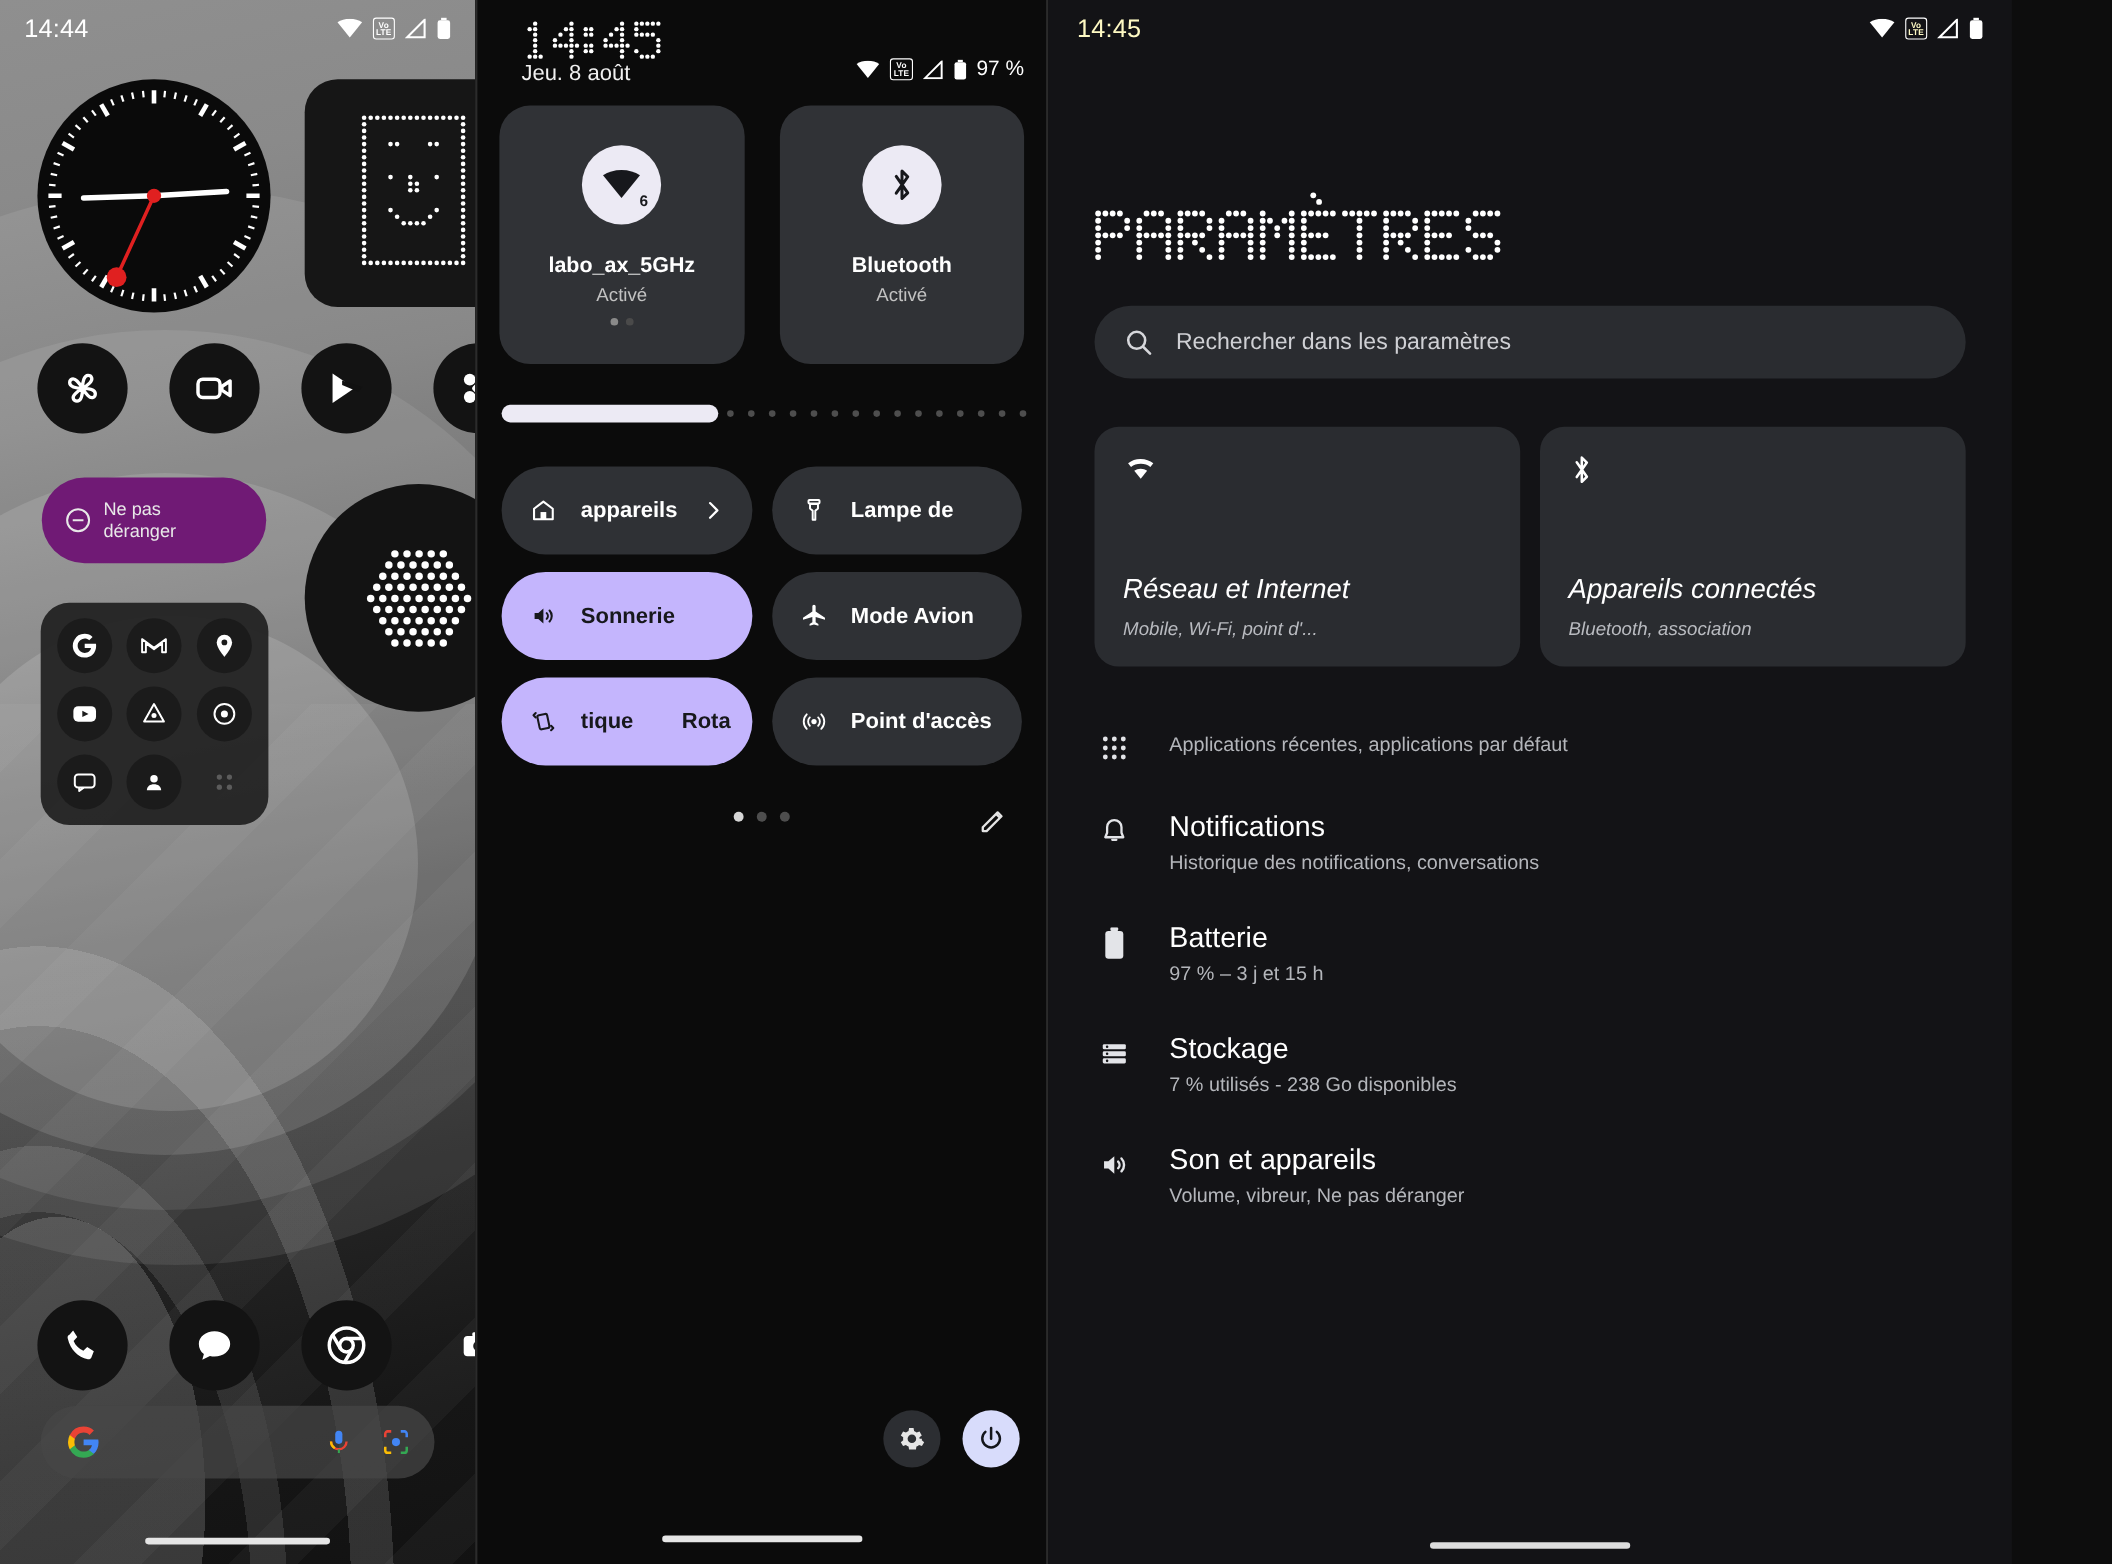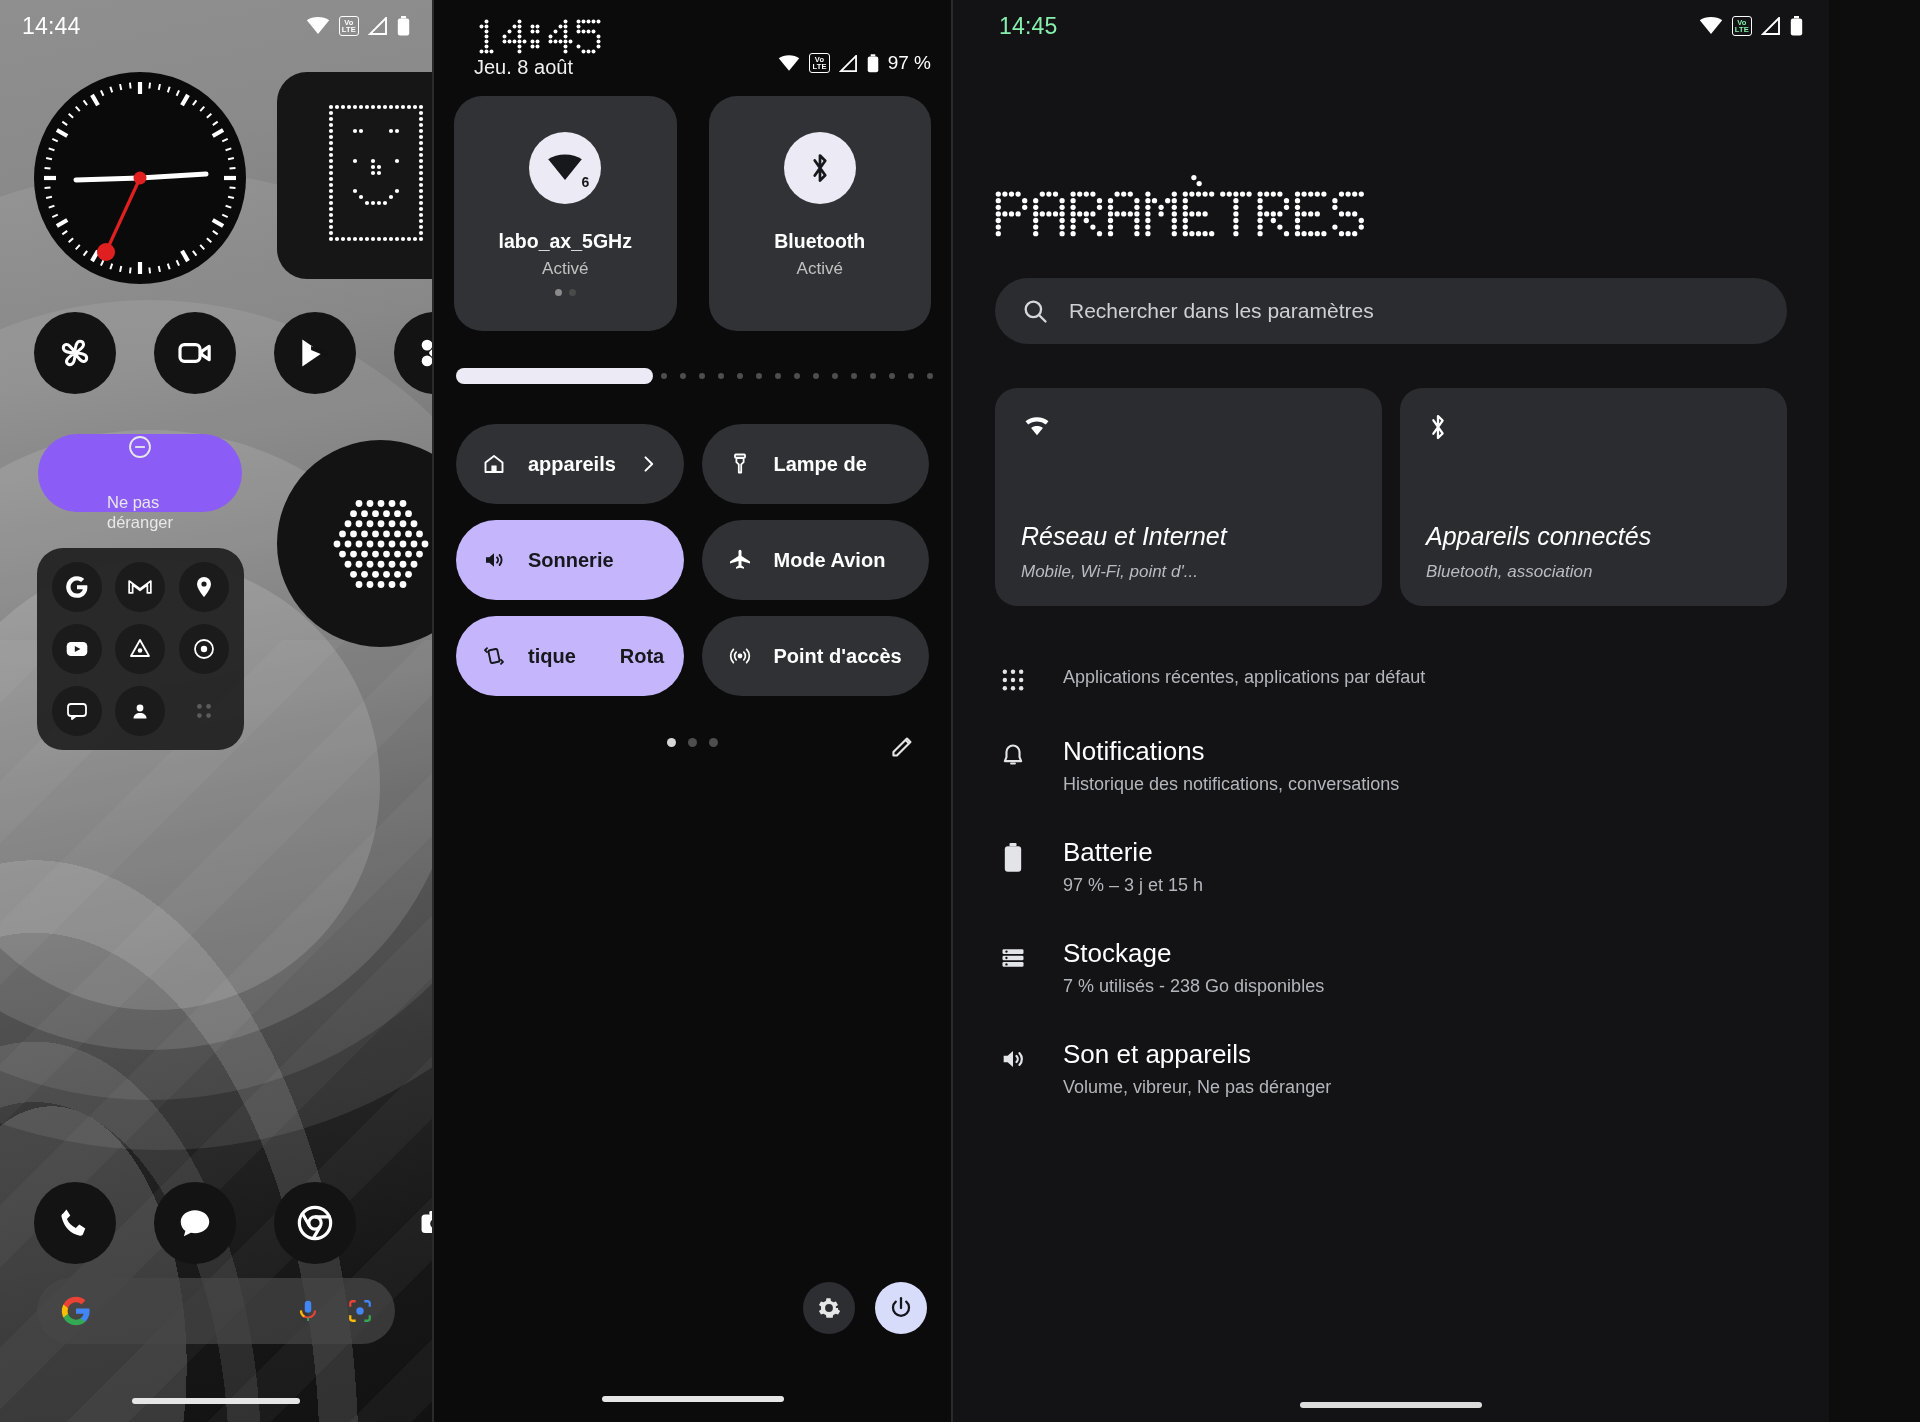--- a/index.html
+++ b/index.html
@@ -60,23 +60,23 @@
   }
 
   .app-row { position: absolute; left: 34px; top: 312px; display: flex; gap: 38px; }
   .app-circle {
     width: 82px; height: 82px; border-radius: 50%; background: #131313;
     display: flex; align-items: center; justify-content: center; color: #fff;
   }
 
   .dnd-chip {
     position: absolute; left: 38px; top: 434px; width: 204px; height: 78px;
-    border-radius: 40px; background: #8b5cf6; color: #e8e8e8;
-    display: flex; align-items: center; gap: 32px; padding: 0 20px;
-    font-size: 16.5px; line-height: 20px; flex-direction: column;
+    border-radius: 40px; background: #701a75; color: #e8e8e8;
+    display: flex; align-items: center; gap: 10px; padding: 0 20px;
+    font-size: 16.5px; line-height: 20px;
   }
   .big-circle {
     position: absolute; left: 277px; top: 440px; width: 207px; height: 207px;
     border-radius: 50%; background: #131313;
     display: flex; align-items: center; justify-content: center;
   }
 
   .folder {
     position: absolute; left: 37px; top: 548px; width: 207px; height: 202px;
     border-radius: 26px; background: rgba(32,32,32,.92);
@@ -157,21 +157,21 @@
   .qs-fbtn { width: 52px; height: 52px; border-radius: 50%; background: #2c2e32;
     display: flex; align-items: center; justify-content: center; color: #e6e6e6; }
   .qs-fbtn.accent { background: #d8dcfb; color: #14161b; }
   .qs-navpill { position: absolute; bottom: 20px; left: 50%; transform: translateX(-50%);
     width: 182px; height: 6px; border-radius: 3px; background: #e6e6e6; }
 
   
   .panel-set { position: relative; width: 876px; height: 1422px; background: #131316; overflow: hidden; }
   .set-status {
     position: absolute; top: 0; left: 0; right: 0; height: 52px; padding: 0 26px;
-    display: flex; align-items: center; justify-content: space-between; color: #86efac; margin-left: 20px;
+    display: flex; align-items: center; justify-content: space-between; color: #fef9c3;
   }
   .set-title { position: absolute; left: 42px; top: 176px; height: 56px; display:flex; align-items:center; }
 
   .set-search {
     position: absolute; left: 42px; right: 42px; top: 278px; height: 66px;
     border-radius: 34px; background: #2a2c30;
     display: flex; align-items: center; gap: 20px; padding: 16px 26px;
   }
   .set-search span { font-size: 21px; color: #cfd0d4; }
 

